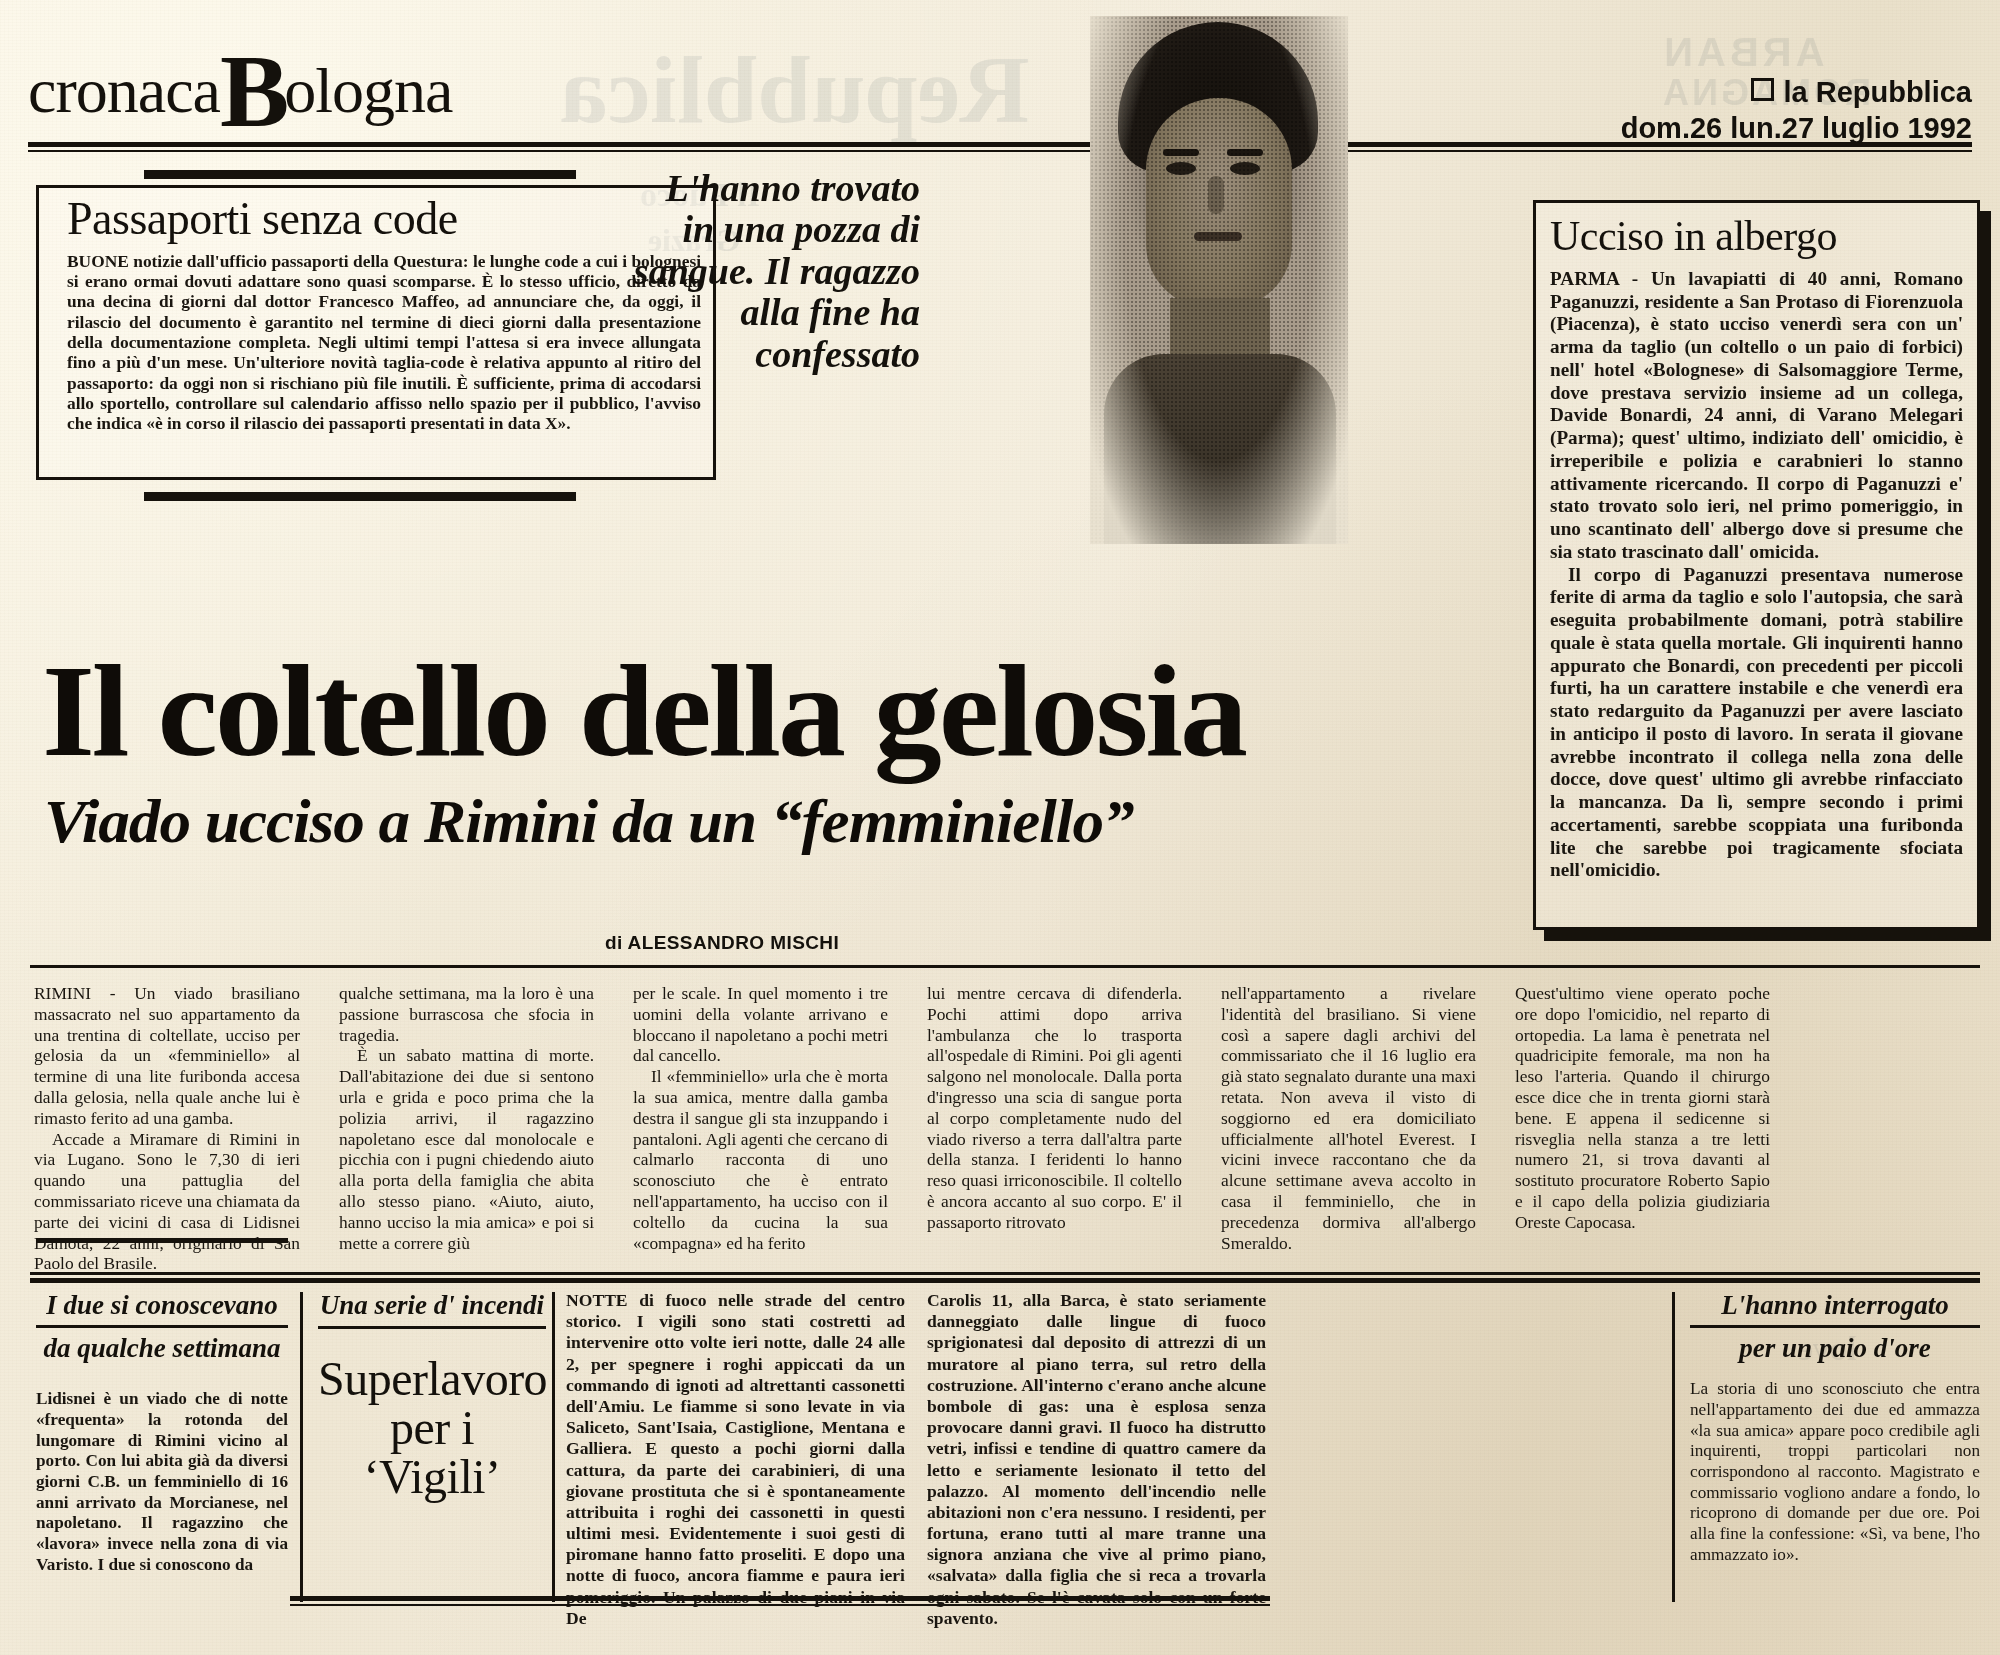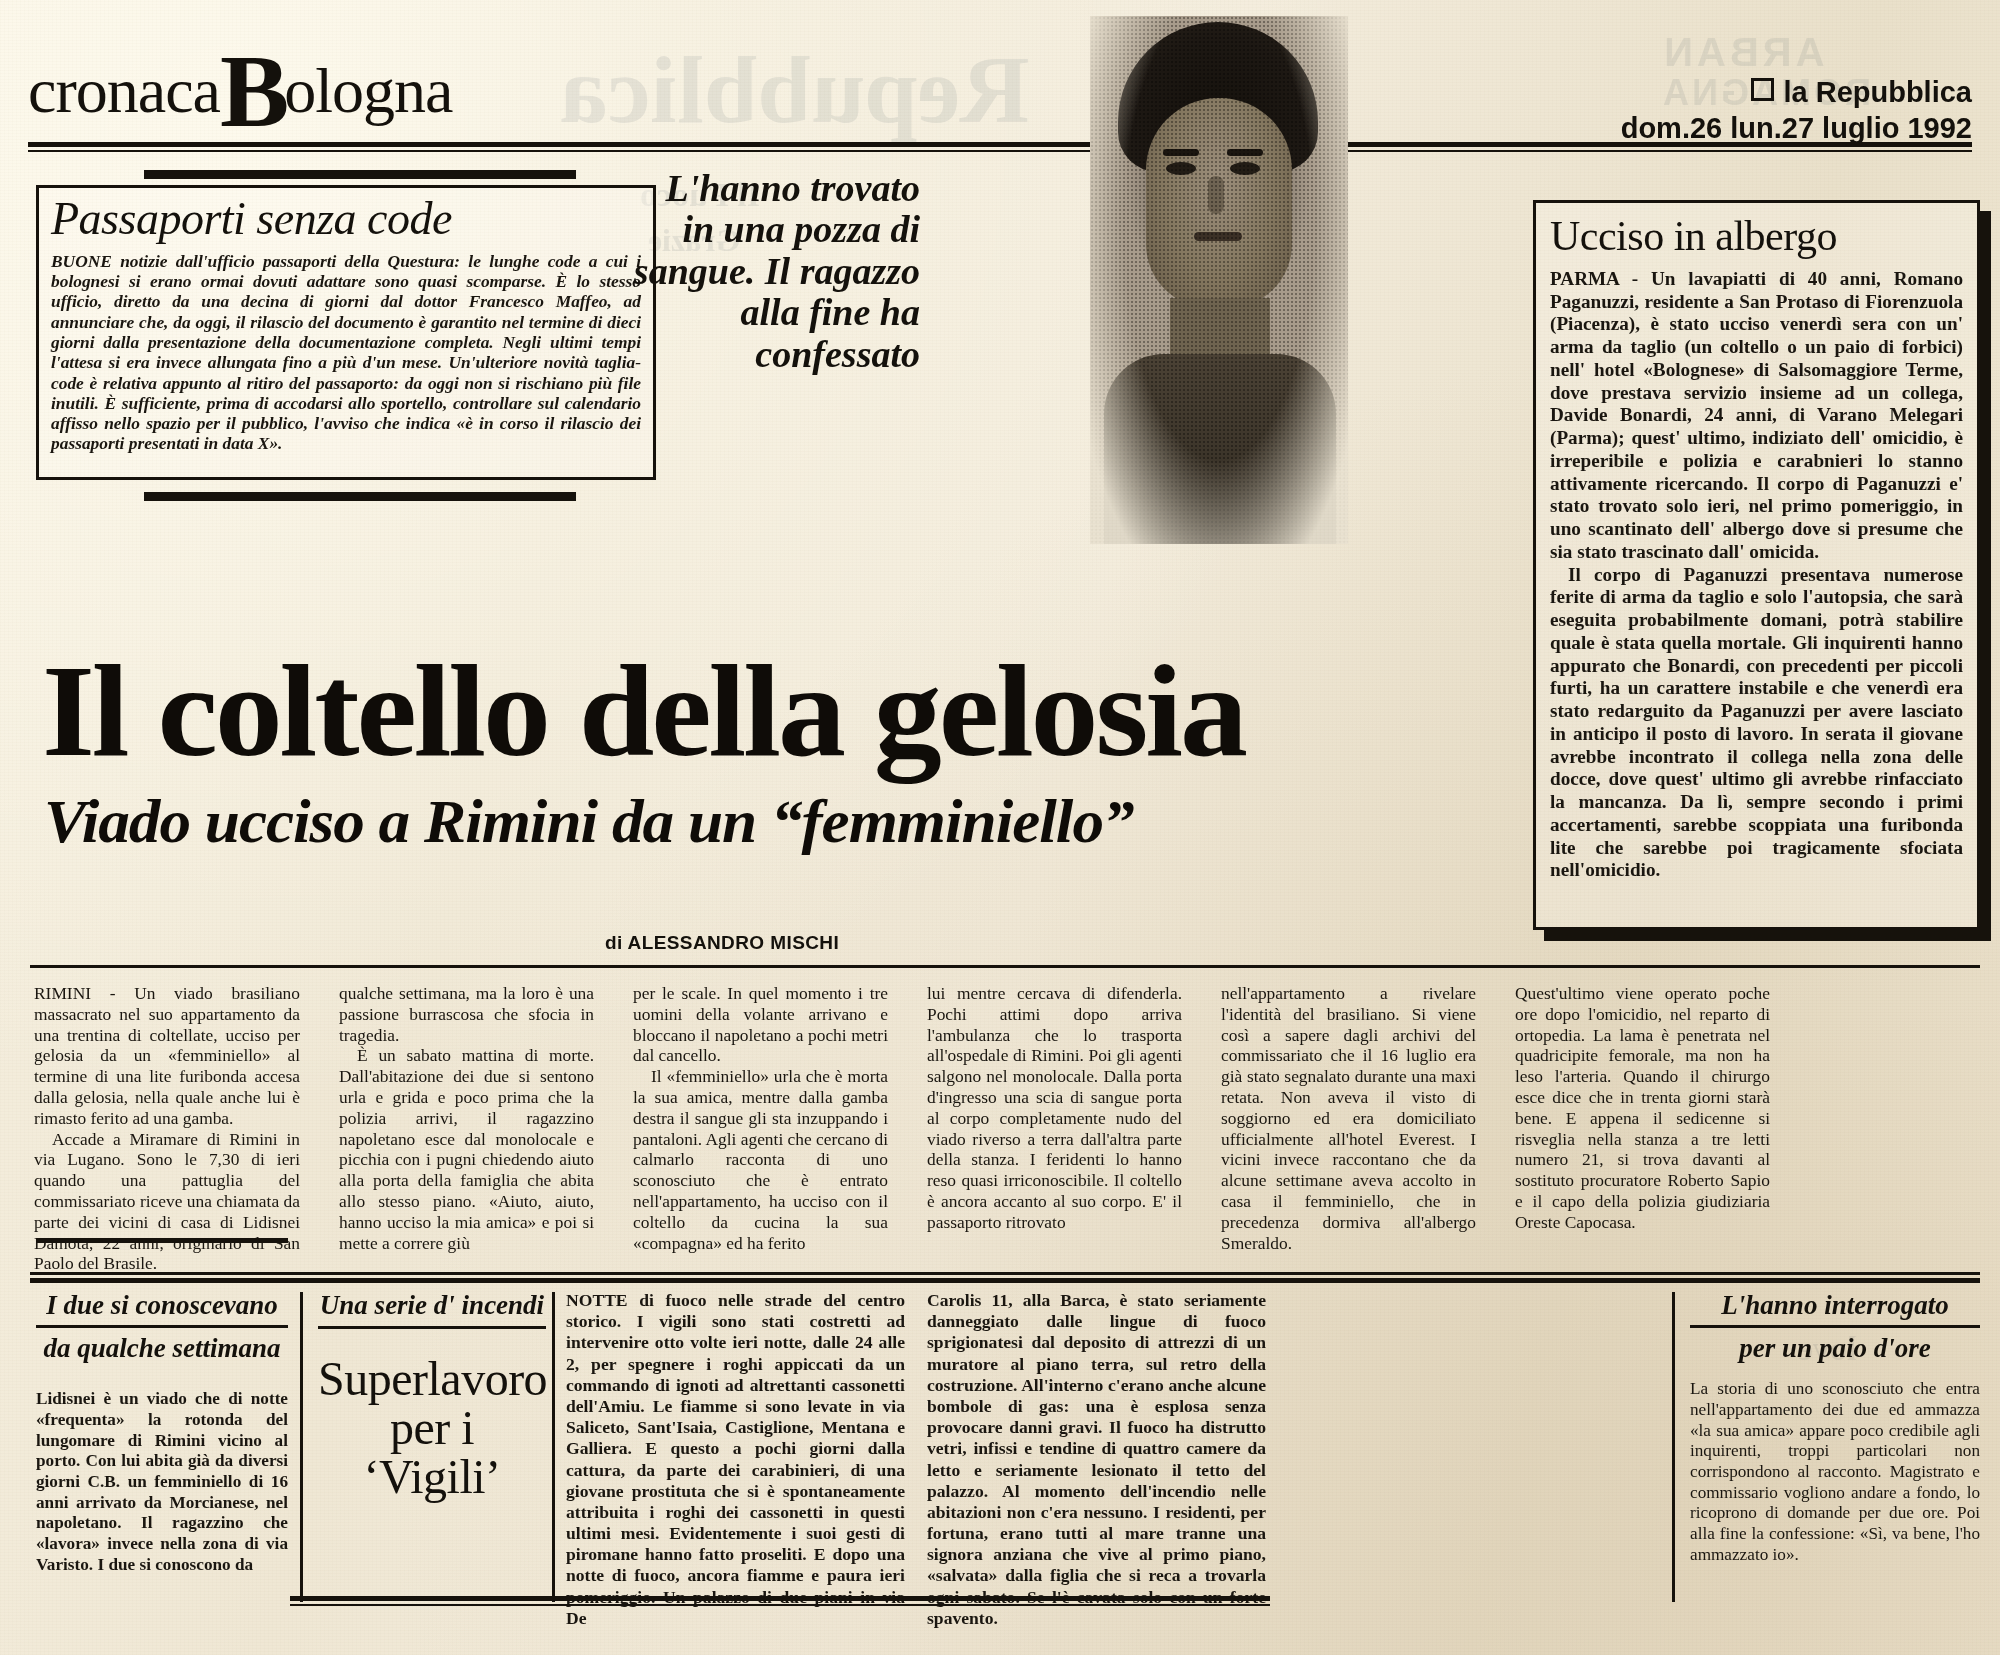--- a/index.html
+++ b/index.html
@@ -55,24 +55,23 @@
   .mh-rule2{position:absolute;left:28px;top:150px;width:1944px;height:2px;background:#16120c;}
 
   
   .hl-serif{font-family:"Liberation Serif",serif;color:#14110c;}
   .jt{text-align:justify;color:#1a1610;}
   .jt p{margin:0;text-indent:18px;}
   .jt p:first-child{text-indent:0;}
 
   
   .box-left{
-    position:absolute;left:36px;top:185px;width:620px;height:295px;
-    border:3px solid #16120c;box-sizing:border-box;padding:6px 12px 8px 12px;
+    position:absolute;left:36px;top:185px;width:680px;height:295px;
+    border:3px solid #16120c;box-sizing:border-box;padding:6px 12px 8px 28px;
     background:rgba(255,253,245,.30);
-    font-style:italic;
   }
   .box-left .bx-title{font-size:46px;line-height:1.02;margin:2px 0 8px 0;letter-spacing:-.5px;}
   .box-left .bx-body{font-size:17.4px;line-height:1.165;font-weight:bold;}
   .rule-thick-l{position:absolute;left:144px;top:170px;width:432px;height:9px;background:#16120c;}
   .rule-thick-l2{position:absolute;left:144px;top:492px;width:432px;height:9px;background:#16120c;}
 
   
   .deck{
     position:absolute;left:632px;top:168px;width:288px;
     font-family:"Liberation Serif",serif;font-style:italic;font-weight:bold;

